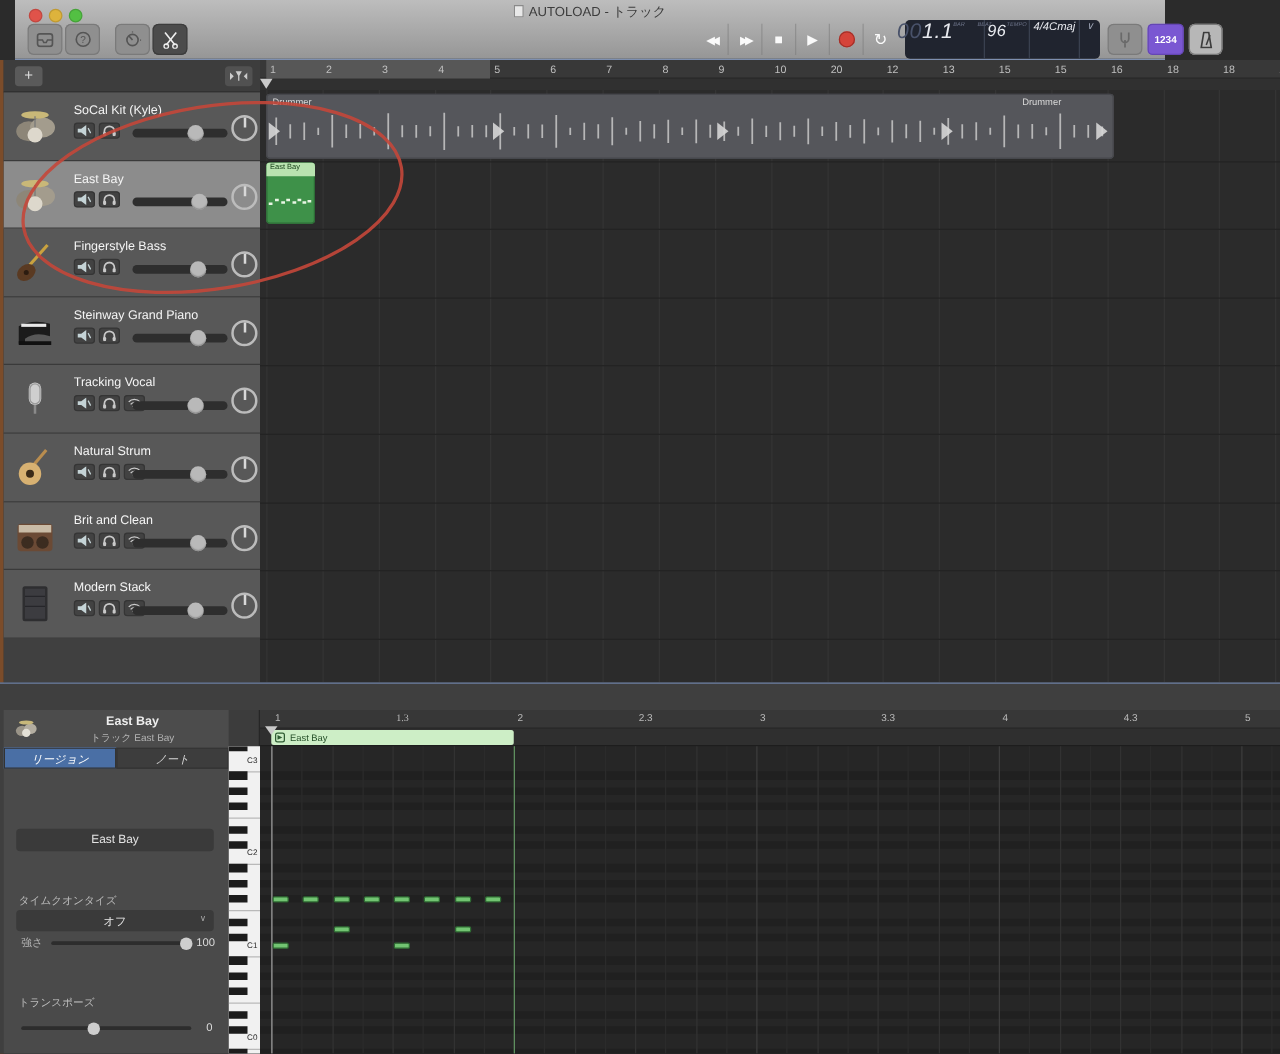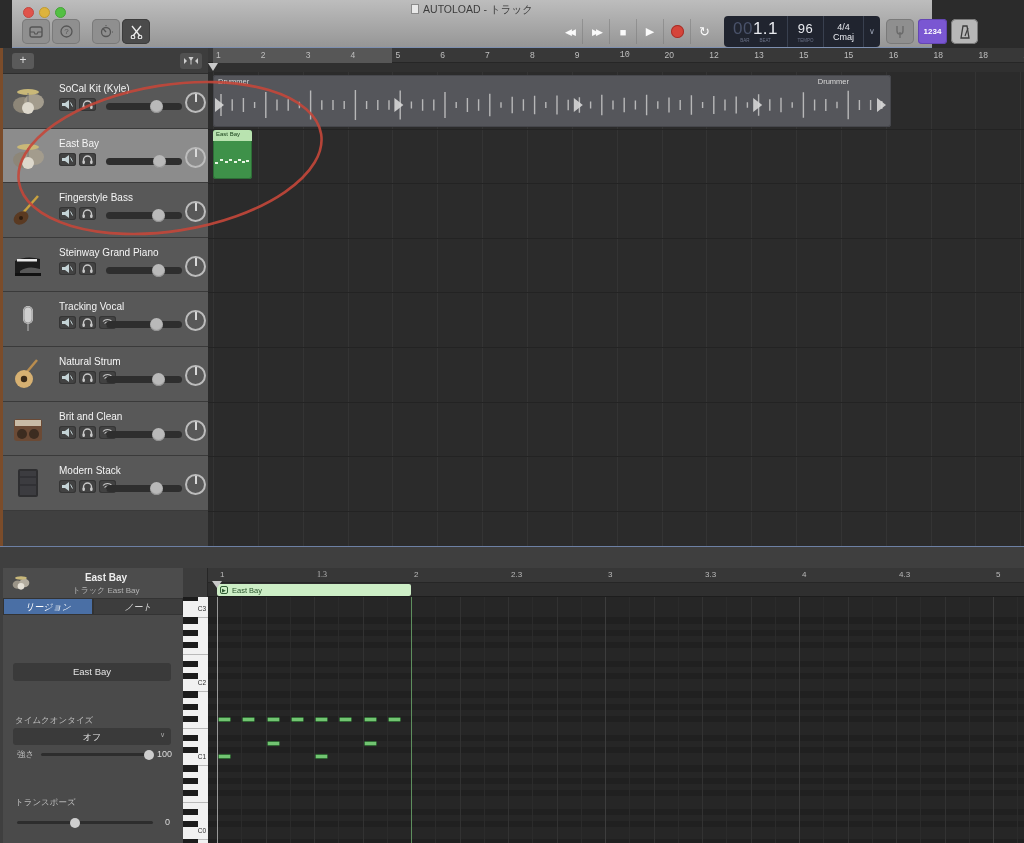--- a/index.html
+++ b/index.html
@@ -19,21 +19,21 @@
   .tb-btn { position:absolute; top:19px; height:25px; border-radius:5px; background:#8f8f8f;
     box-shadow:inset 0 0 0 1px #7a7a7a; display:flex; align-items:center; justify-content:center; color:#4e4e4e; }
   .tb-btn.dark { background:#4b4b4b; color:#e8e8e8; box-shadow:inset 0 0 0 1px #3c3c3c; }
   .transport { position:absolute; left:544px; top:19px; height:25px; display:flex; }
   .tr-btn { width:27px; height:25px; display:flex; align-items:center; justify-content:center;
     color:#fafafa; font-size:11px; border-right:1px solid rgba(120,120,120,.5); }
   .tr-btn:last-child{ border-right:none; }
   .rec-dot { width:13px; height:13px; border-radius:50%; background:#d5443a; box-shadow:inset 0 0 0 1px #a33029; }
   .lcd { position:absolute; left:712px; top:16px; width:156px; height:31px; background:#20242f; border-radius:4px;
     display:flex; color:#e8eaef; }
-  .lcd-sec { border-right:1px solid #39404f; display:flex; flex-direction:column; align-items:center; justify-content:center; position:relative; }
+  .lcd-sec { border-right:1px solid #39404f; display:flex; flex-direction:row; align-items:flex-start; justify-content:center; position:relative;font-style:italic; }
   .lcd-bar { width:64px; } .lcd-tempo{ width:36px; } .lcd-sig{ width:40px; } .lcd-chev{ width:16px; border-right:none; color:#9aa1b2; font-size:8px; }
   .lcd-digits { font-size:17px; line-height:17px; letter-spacing:.5px; }
   .lcd-dim { color:#49526a; } 
   .lcd-lbls { display:flex; gap:10px; font-size:4.5px; color:#6b7287; margin-top:1px; }
   .lcd-tempo .lcd-digits { font-size:13px; }
   .lcd-sig div { font-size:9px; line-height:10px; }
   .btn-fork { left:874px; width:28px; } .btn-count{ left:906px; width:29px; background:#7a57d2; box-shadow:inset 0 0 0 1px #6446b3;
      color:#fff; font-size:8px; font-weight:bold; border-radius:4px;}
   .btn-metro { left:939px; width:27px; background:#b7b7b7; }
 
@@ -490,21 +490,21 @@
       <div id="ar-nums">
           <div class="ar-num" style="left: 8px;">1</div>
           <div class="ar-num" style="left: 52.85px;">2</div>
           <div class="ar-num" style="left: 97.7px;">3</div>
           <div class="ar-num" style="left: 142.55px;">4</div>
           <div class="ar-num" style="left: 187.4px;">5</div>
           <div class="ar-num" style="left: 232.25px;">6</div>
           <div class="ar-num" style="left: 277.1px;">7</div>
           <div class="ar-num" style="left: 321.95px;">8</div>
           <div class="ar-num" style="left: 366.8px;">9</div>
-          <div class="ar-num" style="left: 411.65px; font-family: Liberation Mono, monospace;">10</div>
+          <div class="ar-num" style="left: 411.65px;">10</div>
           <div class="ar-num" style="left: 456.5px;">20</div>
           <div class="ar-num" style="left: 501.35px;">12</div>
           <div class="ar-num" style="left: 546.2px;">13</div>
           <div class="ar-num" style="left: 591.05px;">15</div>
           <div class="ar-num" style="left: 635.9px;">15</div>
           <div class="ar-num" style="left: 680.75px;">16</div>
           <div class="ar-num" style="left: 725.6px;">18</div>
           <div class="ar-num" style="left: 770.45px;">18</div>
           <div class="ar-num" style="left: 815.3px;">19</div>
         </div>

